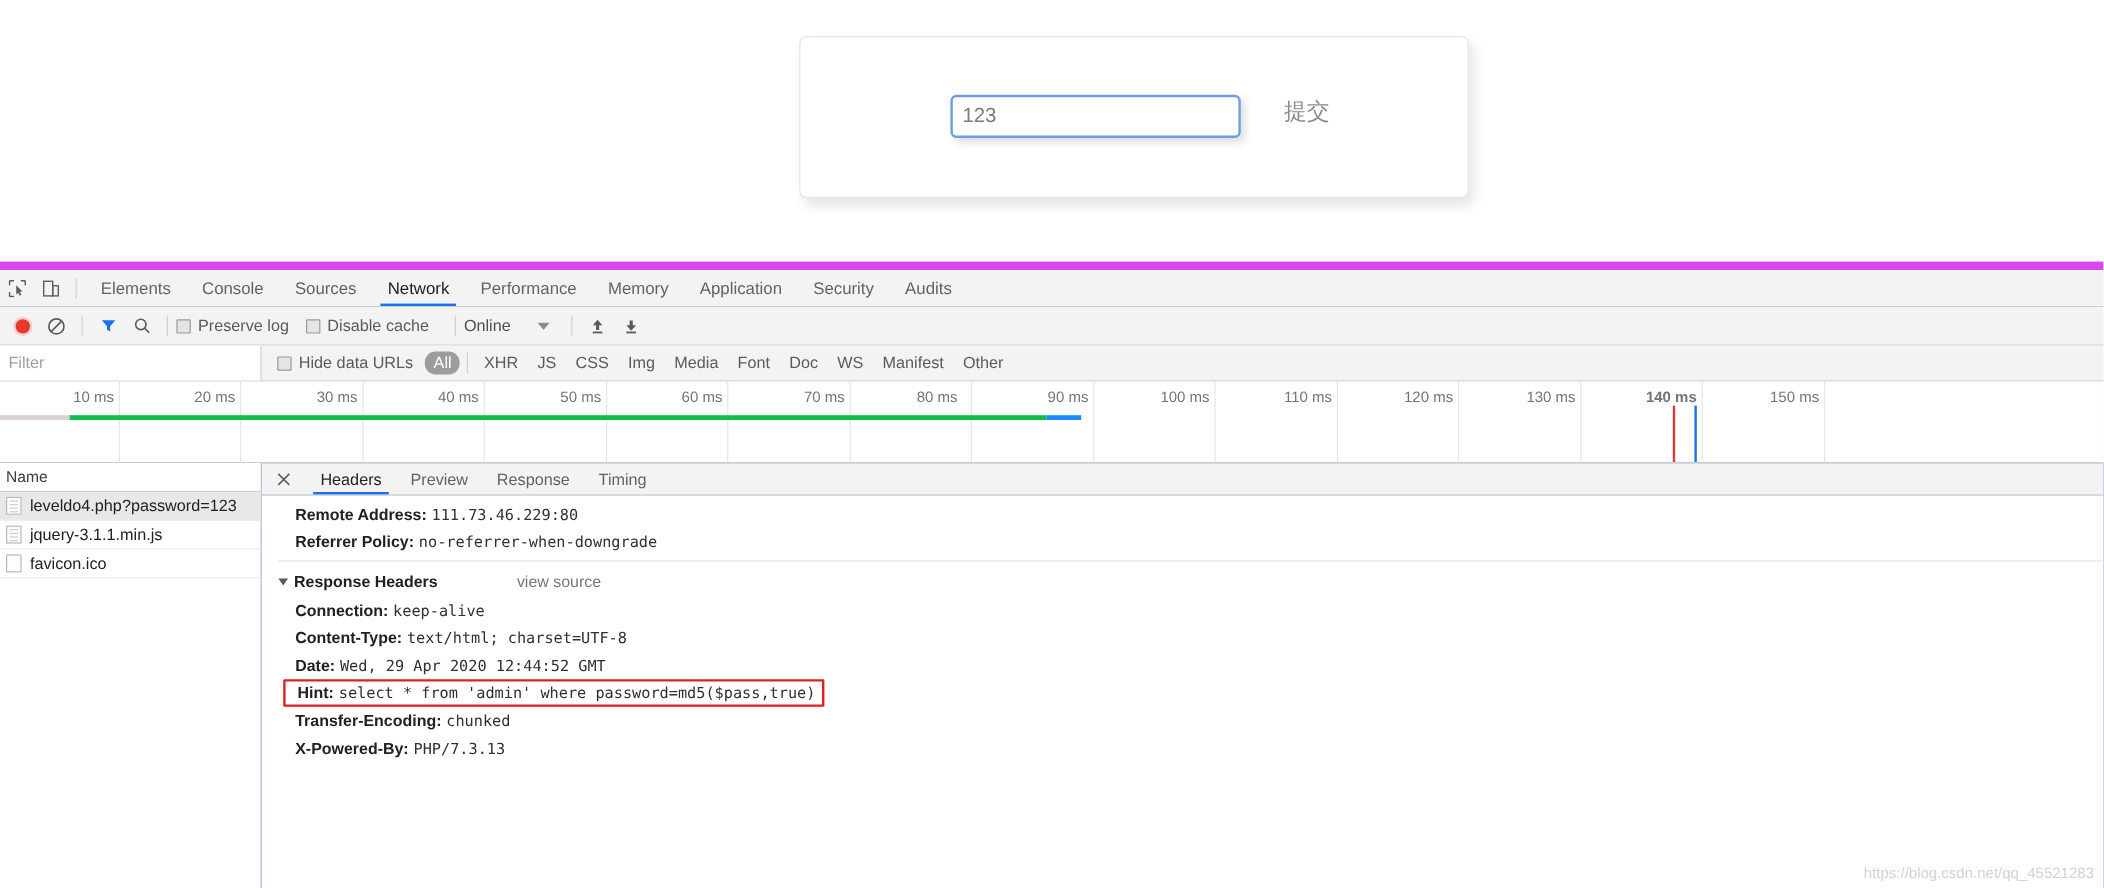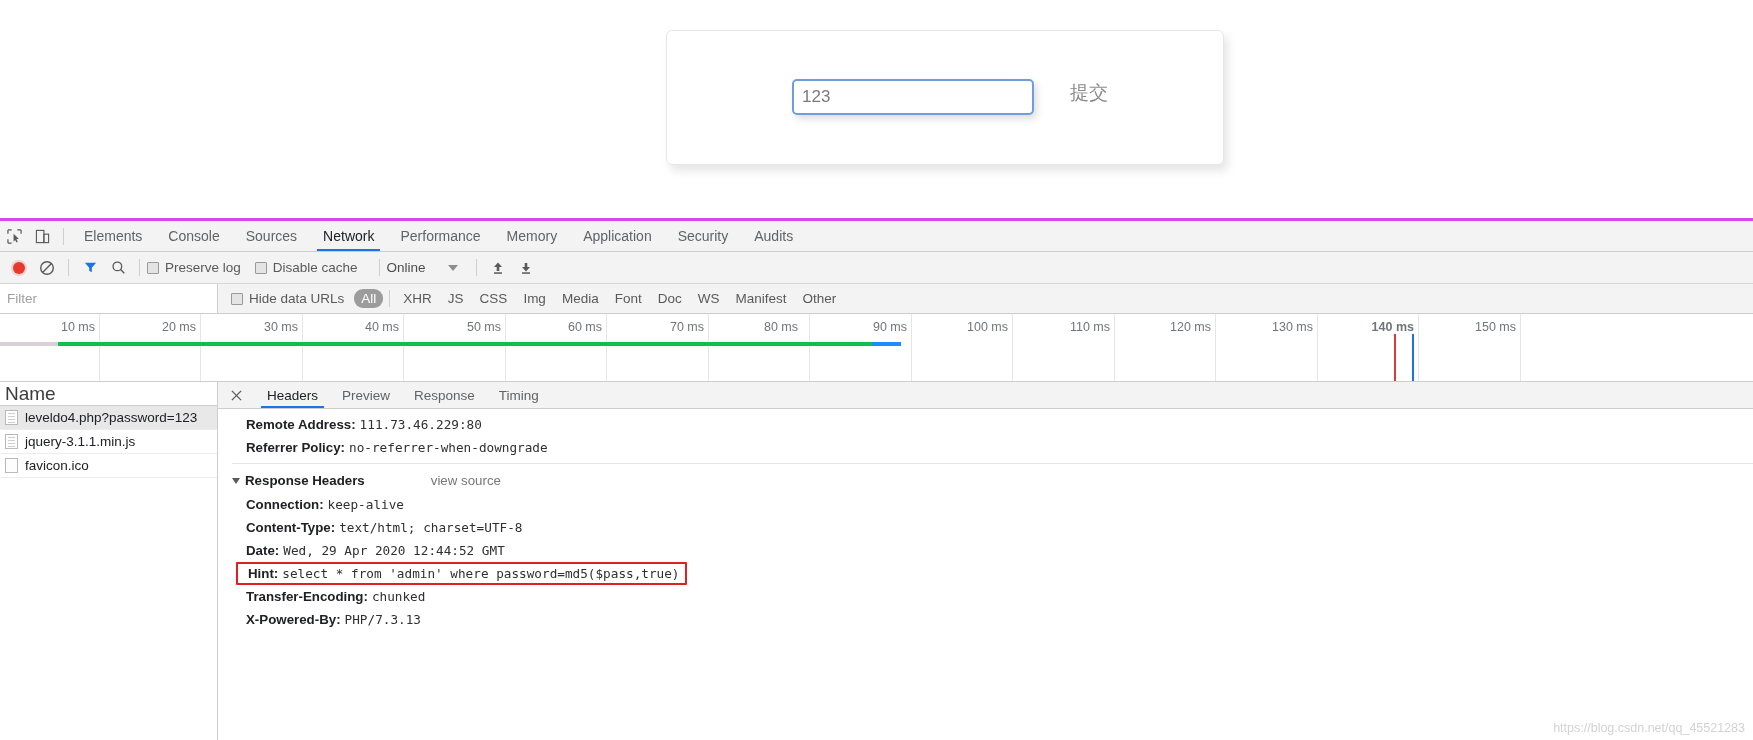--- a/index.html
+++ b/index.html
@@ -46,21 +46,21 @@
     border: none;
     font-family: "DejaVu Sans", sans-serif;
     cursor: pointer;
     padding: 0;
   }
 
   
   .devtools {
     position: absolute; left: 0; top: 218px; width: 1753px; height: 522px;
     background: #f3f3f3;
-    border-top: 3px solid #d946ef;
+    border-top: 7px solid #d946ef;
     font-size: 13.5px;
     color: #5a5a5a;
   }
 
   
   .dt-tabbar {
     position: relative; height: 31px;
     background: #f3f3f3;
     border-bottom: 1px solid #cdcdcd;
     display: flex; align-items: center;
@@ -156,21 +156,21 @@
     position: absolute; left: 0; top: 161px; right: 0; bottom: 0;
     display: flex;
   }
   .names-pane {
     width: 218px; background: #fff;
     border-right: 1px solid #cdcdcd;
     display: flex; flex-direction: column;
   }
   .names-head {
     height: 24px; line-height: 24px;
-    font-size: 19px; color: #3c3c3c;
+    font-size: 13px; color: #3c3c3c;
     padding-left: 5px;
     border-bottom: 1px solid #cdcdcd;
     background: #fff;
   }
   .name-row {
     height: 24px; display: flex; align-items: center;
     padding-left: 5px; gap: 7px;
     font-size: 13.5px; color: #202124;
     border-bottom: 1px solid #ededed;
     cursor: pointer;

